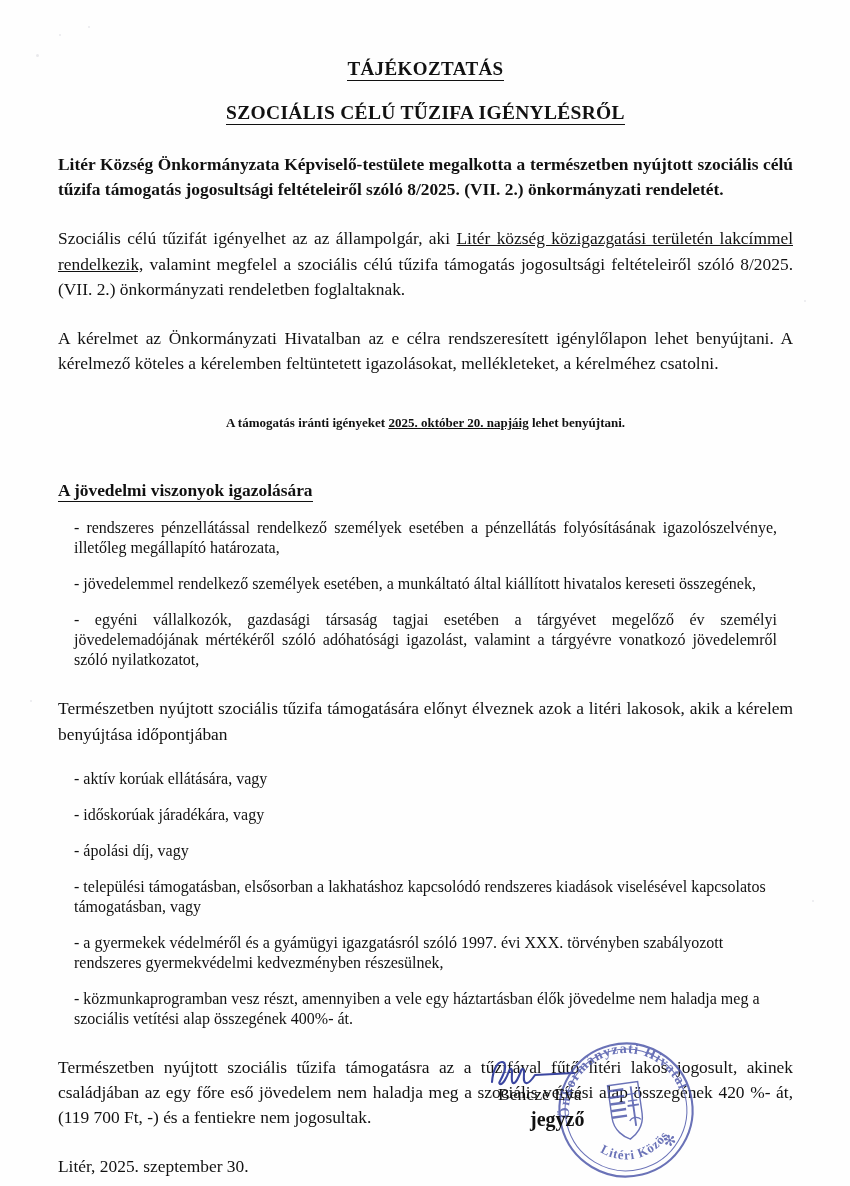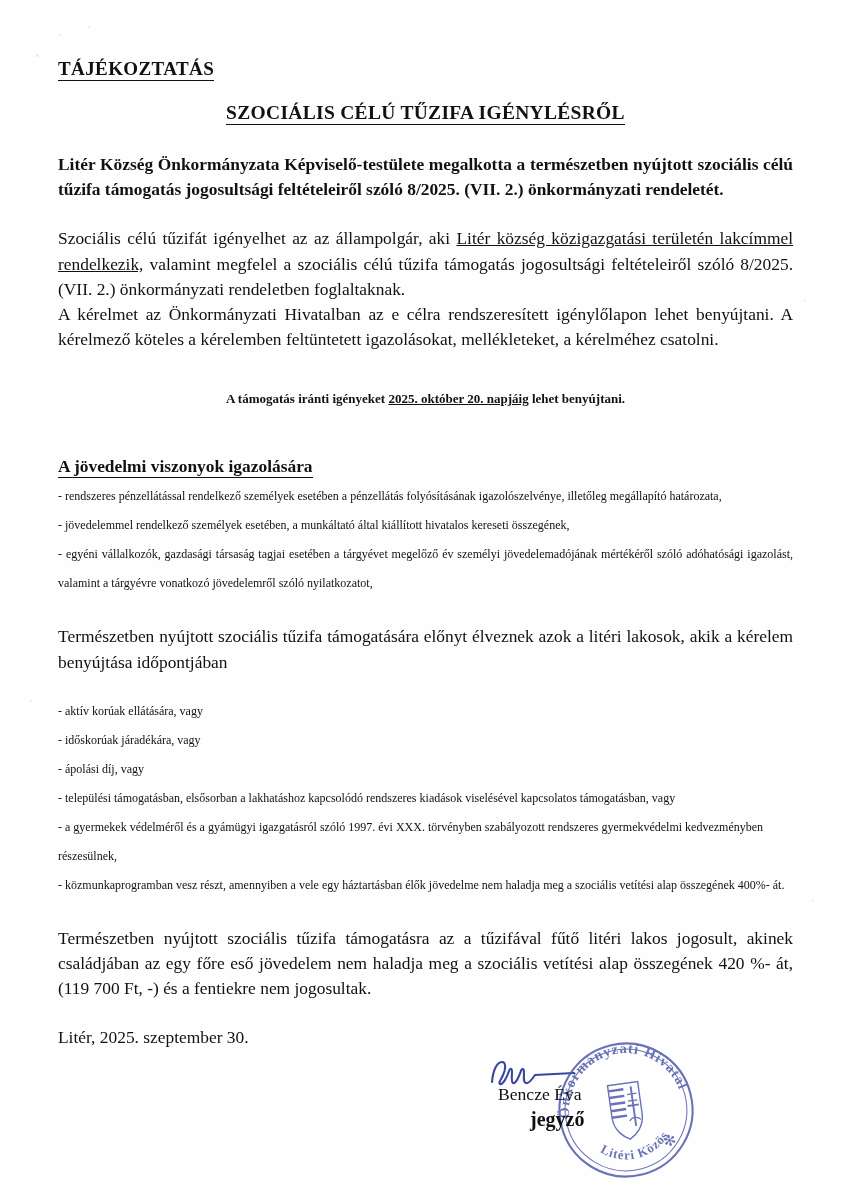--- a/index.html
+++ b/index.html
@@ -26,20 +26,21 @@
 
   .content {
     position: absolute;
     left: 58px;
     top: 0;
     width: 735px;
   }
 
   
   .title-main {
+    text-align: center;
     font-weight: bold;
     font-size: 19px;
     letter-spacing: 0.4px;
     margin-top: 58px;
   }
   .title-main span {
     border-bottom: 1.6px solid #111;
     padding-bottom: 1px;
   }
   .title-sub {
@@ -60,21 +61,21 @@
     line-height: 25.2px;
     text-align: justify;
     text-justify: inter-word;
     margin: 0;
   }
   .para.lead {
     font-weight: bold;
     margin-top: 28px;
   }
   .para.p2  { margin-top: 24px; }
-  .para.p3  { }
+  .para.p3  { margin-top: 24px; }
 
   .u { text-decoration: underline; }
 
   
   .deadline {
     font-weight: bold;
     font-size: 13px;
     text-align: center;
     margin-top: 34px;
     line-height: 26px;
@@ -88,25 +89,25 @@
     margin-top: 44px;
     display: inline-block;
     border-bottom: 1.6px solid #111;
     padding-bottom: 0px;
   }
 
   .listblock {
     margin-top: 4px;
   }
   .listitem {
-    font-size: 12px;
-    line-height: 29px;
+    font-size: 16px;
+    line-height: 20px;
     text-align: justify;
     text-justify: inter-word;
-    margin: 0;
+    margin: 16px;
   }
   .listitem.flat {
     text-align: left;
   }
 
   .para.p4 { margin-top: 26px; }
 
   .bullets-simple {
     margin-top: 22px;
   }

